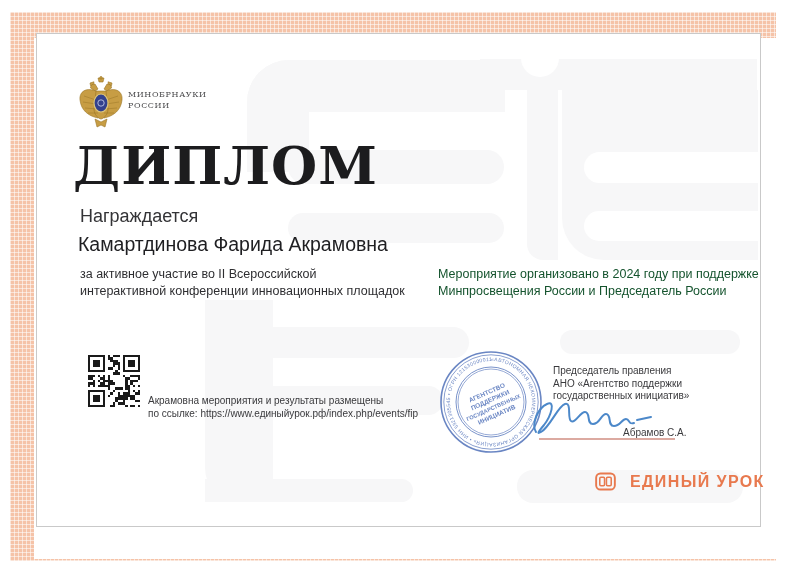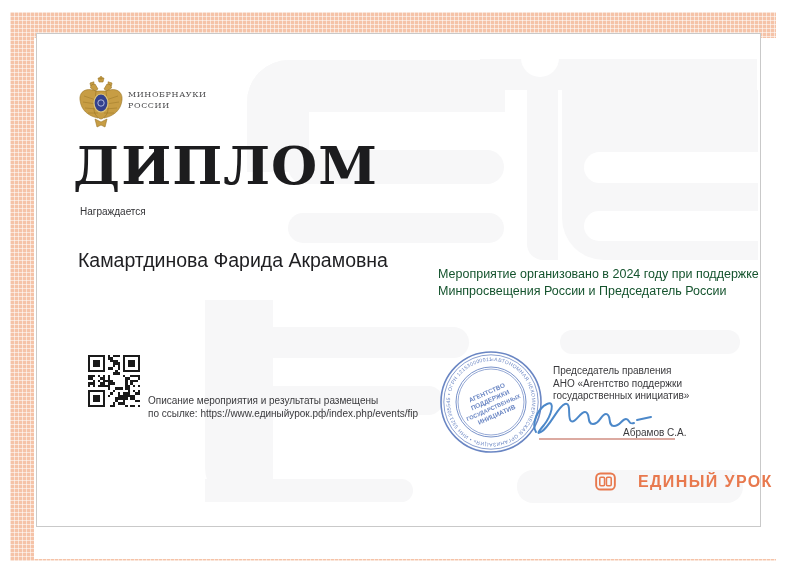--- a/index.html
+++ b/index.html
@@ -17,33 +17,33 @@
          border:1px solid #c9c9c9;box-sizing:border-box;}
   
   .wm{position:absolute;background:#f7f7f8;}
   .wm-white{position:absolute;background:#ffffff;}
   
   .emblem{position:absolute;left:78px;top:76px;}
   .ministry{position:absolute;left:128px;top:89px;font-family:"DejaVu Serif", serif;
             font-size:8px;letter-spacing:.6px;line-height:11px;color:#4a4a4c;}
   .title{position:absolute;left:73px;top:134px;font-family:"DejaVu Serif", serif;
          font-size:53px;font-weight:700;letter-spacing:1px;color:#1c1c1e;}
-  .award-label{position:absolute;left:80px;top:206px;font-size:10px;color:#333336;}
-  .recipient{position:absolute;left:78px;top:233px;font-size:19.5px;color:#1f1f22;margin-top:16px;}
+  .award-label{position:absolute;left:80px;top:206px;font-size:18px;color:#333336;}
+  .recipient{position:absolute;left:78px;top:233px;font-size:19.5px;color:#1f1f22;}
   .reason{position:absolute;left:80px;top:266px;font-size:12.5px;line-height:17px;color:#2e2e31;}
   .support{position:absolute;left:438px;top:266px;font-size:12.5px;line-height:17px;color:#14532d;}
   .qr{position:absolute;left:88px;top:355px;}
   .docinfo{position:absolute;left:148px;top:361px;font-size:10px;line-height:12.5px;color:#3a3a3d;}
   .linkinfo{position:absolute;left:148px;top:395px;font-size:10px;line-height:12.5px;color:#3a3a3d;}
   .stamp{position:absolute;left:438px;top:349px;opacity:.9;}
   .signer{position:absolute;left:553px;top:365px;font-size:10px;line-height:12.5px;color:#3a3a3d;}
   .signature{position:absolute;left:528px;top:394px;}
   .sig-line{position:absolute;left:539px;top:438px;width:136px;height:2px;background:#dcaaa1;}
   .sig-name{position:absolute;left:623px;top:427px;font-size:10px;color:#3a3a3d;}
-  .brand{position:absolute;left:595px;top:471px;display:flex;align-items:center;gap:22px;}
+  .brand{position:absolute;left:595px;top:471px;display:flex;align-items:center;gap:14px;}
   .brand-text{font-size:16px;font-weight:bold;letter-spacing:1.4px;color:#e8794e;}
 </style>
 </head>
 <body>
 
 <div id="page">
 
   <div class="border-frame">
     <div class="border-hole"></div>
   </div>
@@ -94,20 +94,24 @@
   <div class="ministry">
     <div>МИНОБРНАУКИ</div>
     <div>РОССИИ</div>
   </div>
 
   <div class="title">ДИПЛОМ</div>
 
   <div class="award-label">Награждается</div>
   <div class="recipient">Камартдинова Фарида Акрамовна</div>
 
+  <div class="reason">
+    <div>за активное участие во II Всероссийской</div>
+    <div>интерактивной конференции инновационных площадок</div>
+  </div>
 
   <div class="support">
     <div>Мероприятие организовано в 2024 году при поддержке</div>
     <div>Минпросвещения России и Председатель России</div>
   </div>
 
   <div class="qr">
     <svg id="qr-svg" viewBox="0 0 21 21" width="52" height="52" fill="#1a1a1a" shape-rendering="crispEdges">
       <rect x="0" y="0" width="7" height="7"></rect>
         <rect x="1" y="1" width="5" height="5" fill="#ffffff"></rect>
@@ -232,21 +236,21 @@
         <rect x="9" y="20" width="1" height="1"></rect>
         <rect x="10" y="20" width="1" height="1"></rect>
         <rect x="15" y="20" width="1" height="1"></rect>
         <rect x="17" y="20" width="1" height="1"></rect>
         <rect x="18" y="20" width="1" height="1"></rect>
         <rect x="20" y="20" width="1" height="1"></rect>
       </svg>
   </div>
 
   <div class="linkinfo">
-    <div>Описание мероприятия и результаты размещены</div>
+    <div>Акрамовна мероприятия и результаты размещены</div>
     <div>по ссылке: https://www.единыйурок.рф/index.php/events/fip</div>
   </div>
 
   <div class="stamp">
     <svg viewBox="0 0 106 106" width="106" height="106">
       <defs>
         <path id="ringpath" d="M53,12 A41,41 0 1,1 52.99,12"></path>
       </defs>
       <circle cx="53" cy="53" r="50" fill="none" stroke="#5a79bd" stroke-width="1.6"></circle>
       <circle cx="53" cy="53" r="47.2" fill="none" stroke="#5a79bd" stroke-width="0.8"></circle>

